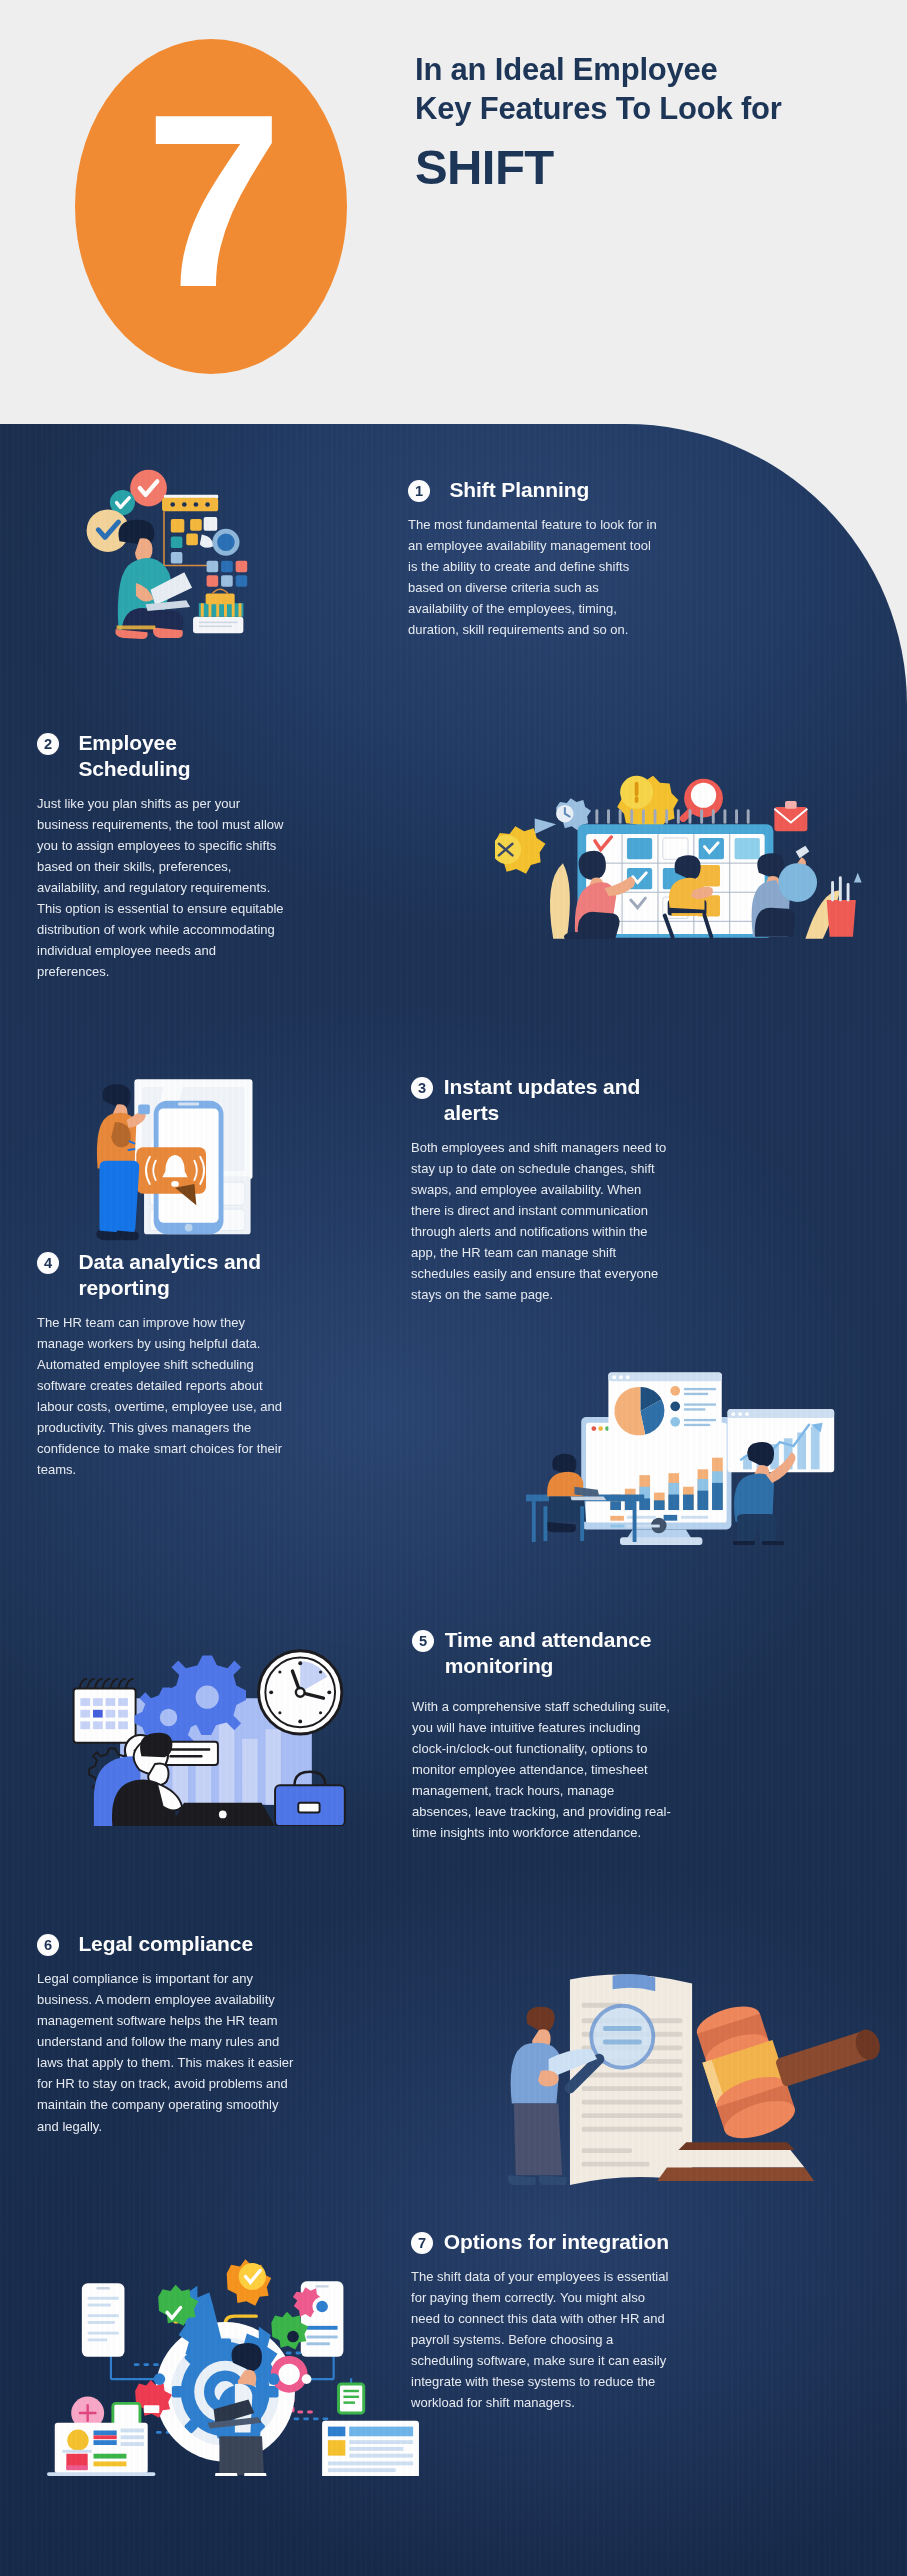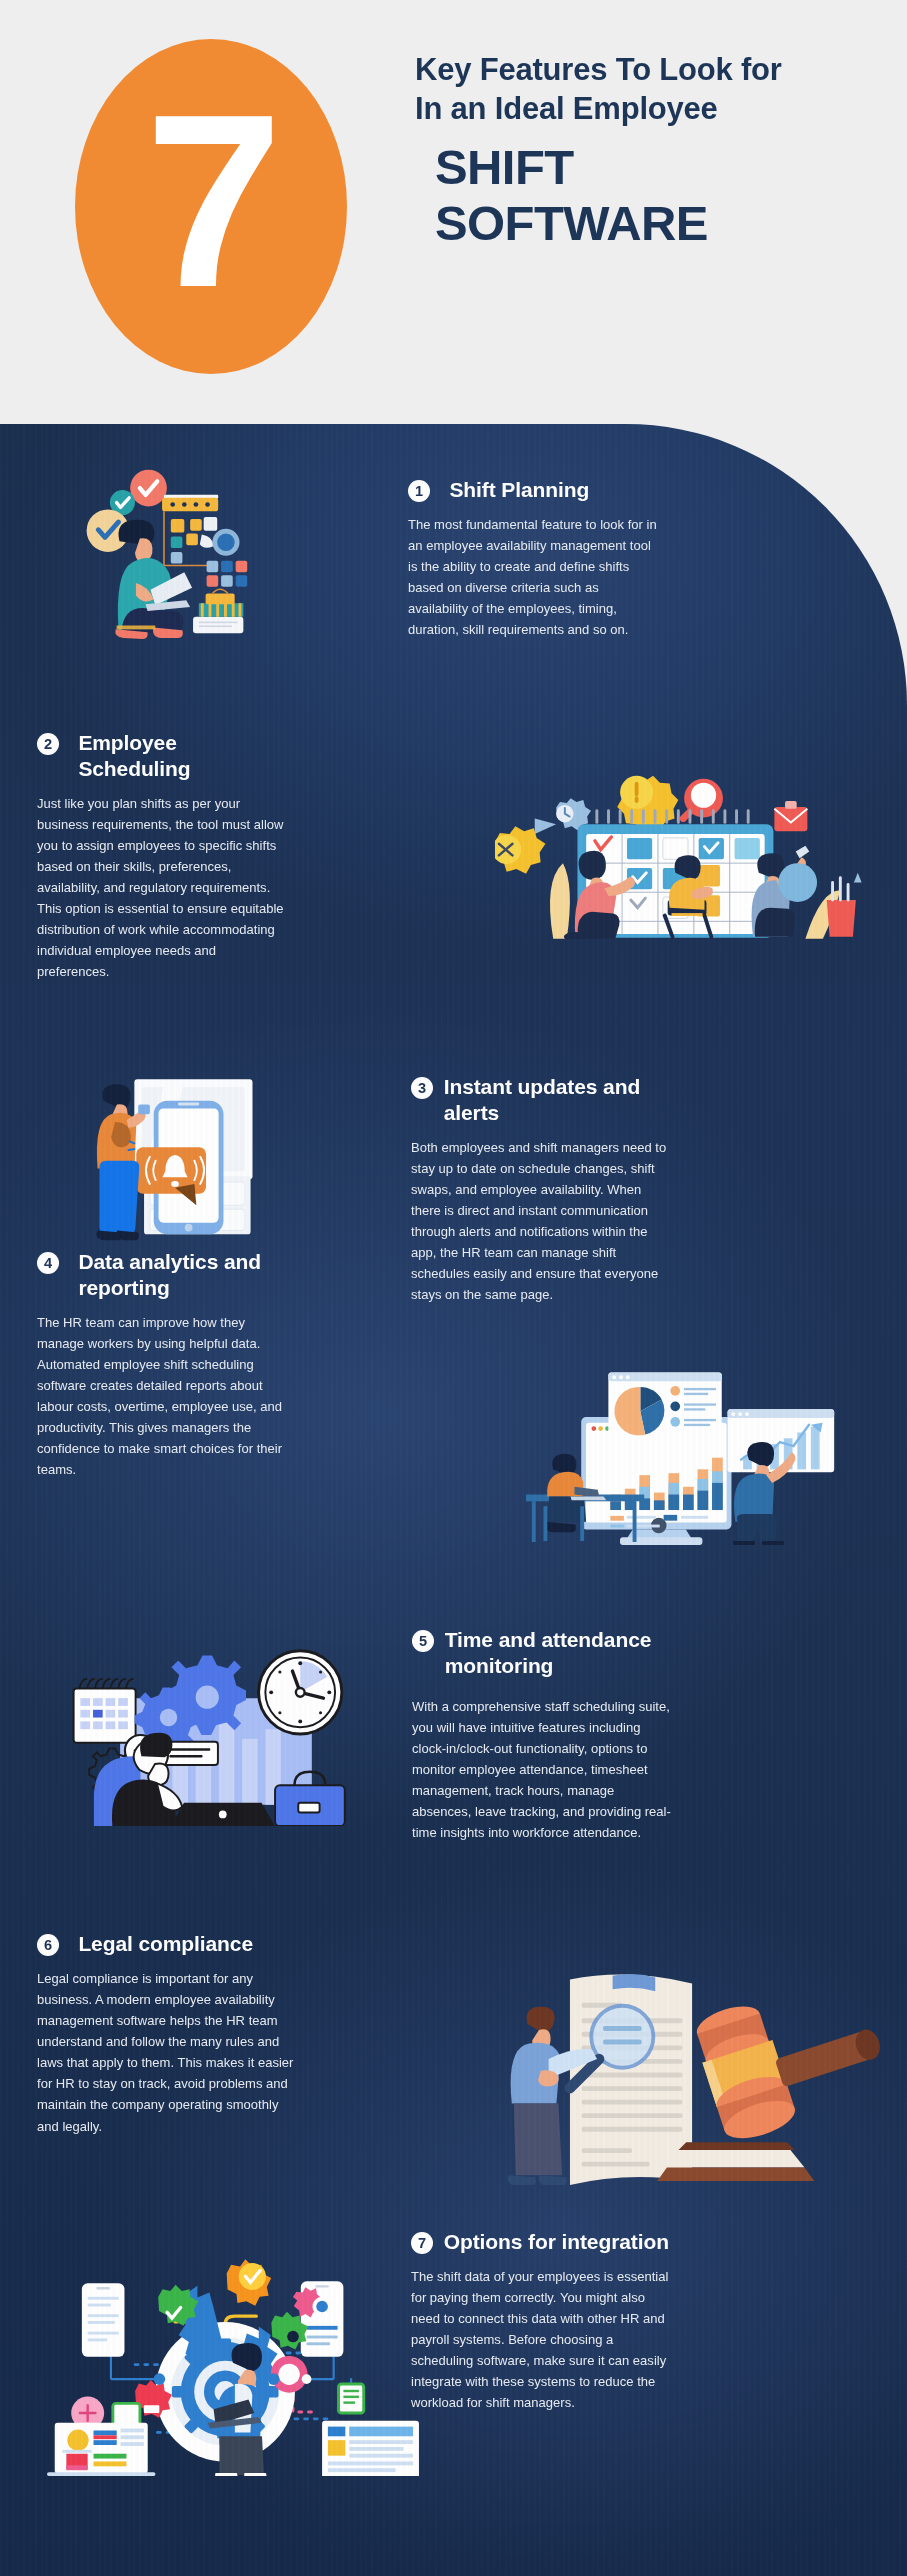--- a/index.html
+++ b/index.html
@@ -55,21 +55,21 @@
     letter-spacing: -0.2px;
   }
   .bigtitle {
     color: #1d3557;
     font-size: 49px;
     font-weight: 800;
     line-height: 1.14;
     letter-spacing: -0.6px;
     margin-top: 11.6px;
   }
-  .bigtitle .line { display: block; margin-left: 20px; }
+  .bigtitle .line { display: block; }
 
   
   .body-dark {
     position: absolute;
     left: 0; top: 424px;
     width: 907px; height: 2152px;
     background:
       radial-gradient(ellipse 699px 543px at 58% 6%, #2a4470 0%, #223c66 36%, rgba(27,47,79,0) 72%),
       radial-gradient(ellipse 737px 602px at 42% 46%, #2a4572 0%, rgba(27,47,79,0) 68%),
       radial-gradient(ellipse 679px 524px at 62% 84%, #27406b 0%, rgba(24,42,72,0) 70%),
@@ -139,25 +139,24 @@
 
 <div class="infographic">
 
   <div class="header">
 
     <div class="seven-circle">
       <span class="num">7</span>
     </div>
 
     <div class="header-text">
+      <div class="kicker">In an Ideal Employee</div>
       <div class="kicker">Key Features To Look for</div>
-      <div class="kicker">In an Ideal Employee</div>
       <div class="bigtitle">
         <span class="line">SHIFT</span>
-        <span class="line">SOFTWARE</span>
       </div>
     </div>
   </div>
 
   <div class="body-dark">
 
     <div class="section">
       <div class="illus" style="left:60px; top:37px; width:209px; height:179px;">
         <svg viewBox="0 0 215 185" xmlns="http://www.w3.org/2000/svg" aria-hidden="true">
 

